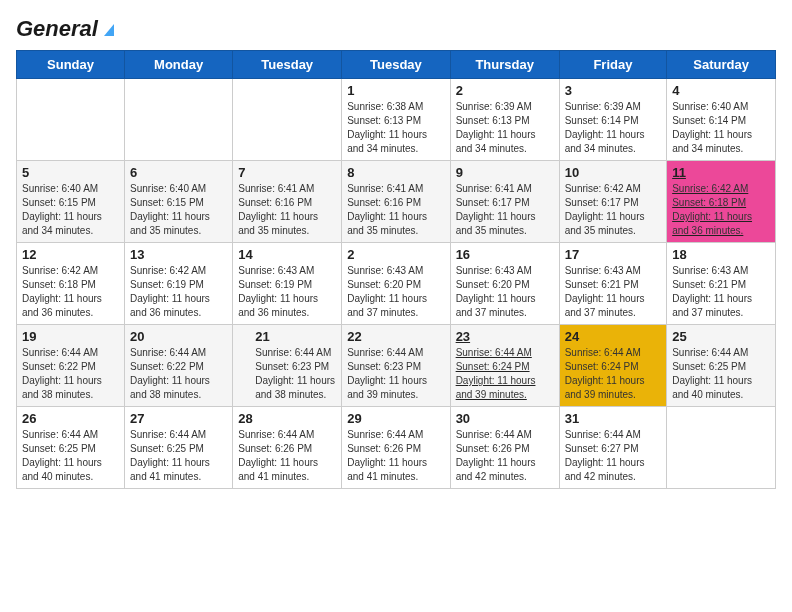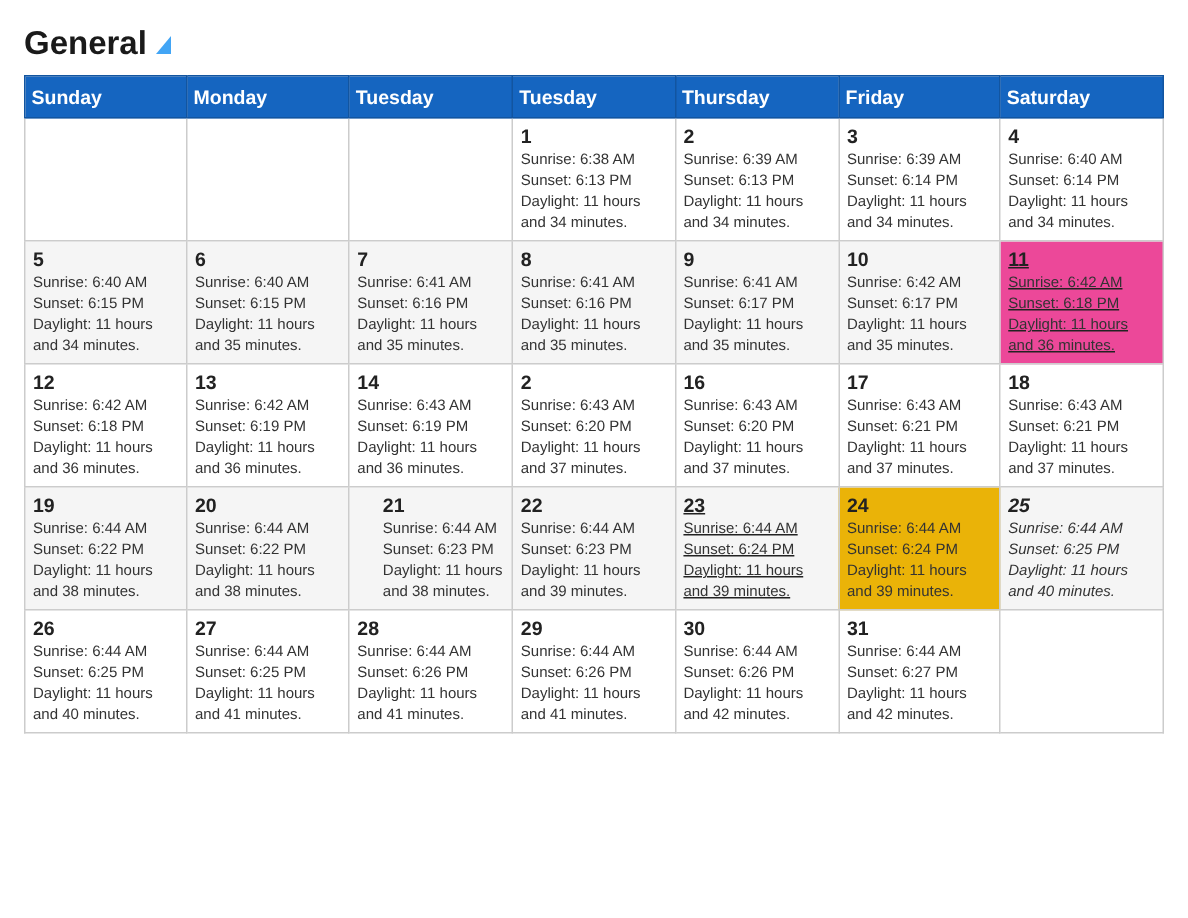--- a/index.html
+++ b/index.html
@@ -37,21 +37,21 @@
       width: 100%;
       border-collapse: collapse;
       border: 1px solid #ccc;
     }
     .calendar th {
       background: #1565c0;
       color: #fff;
       font-size: 13px;
       font-weight: bold;
       padding: 6px 4px;
-      text-align: left;
+      text-align: center;
       border: 1px solid #1255a0;
     }
     .calendar td {
       vertical-align: top;
       padding: 4px 5px;
       font-size: 10.5px;
       color: #222;
       border: 1px solid #ccc;
       width: 113px;
       min-height: 80px;
@@ -73,21 +73,21 @@
     .empty-cell {
       background: #fff !important;
     }
   </style>
 </head>
 <body>
 
 <div class="header">
   <div class="logo">
     <div style="display:flex; align-items:center;">
-      <span style="font-size:22px; font-weight:bold; color:#1a1a1a;">General</span>
+      <span style="font-size:22px; font-weight:bold; color:#1a1a1a;font-style:italic;">General</span>
       <svg width="18" height="18" viewBox="0 0 18 18" style="margin-left:2px;">
         <polygon points="4,16 14,16 14,4" fill="#42a5f5"></polygon>
       </svg>
     </div>
     <span style="font-size:22px; font-weight:bold; color:#1565c0; margin-top:-4px;"></span>
   </div>
   <div class="title-block">
     <div class="month-title"></div>
     <div class="location-title"></div>
   </div>
@@ -205,21 +205,21 @@
           <div class="day-info">Sunrise: 6:44 AM<br>Sunset: 6:23 PM<br>Daylight: 11 hours and 39 minutes.</div>
         </td>
         <td style="background: rgb(245, 245, 245); text-decoration: underline;">
           <div class="day-number">23</div>
           <div class="day-info">Sunrise: 6:44 AM<br>Sunset: 6:24 PM<br>Daylight: 11 hours and 39 minutes.</div>
         </td>
         <td style="background: #eab308;">
           <div class="day-number">24</div>
           <div class="day-info">Sunrise: 6:44 AM<br>Sunset: 6:24 PM<br>Daylight: 11 hours and 39 minutes.</div>
         </td>
-        <td style="background: rgb(245, 245, 245); font-style: italic;">
+        <td style="background: rgb(245, 245, 245);">
           <div class="day-number">25</div>
           <div class="day-info">Sunrise: 6:44 AM<br>Sunset: 6:25 PM<br>Daylight: 11 hours and 40 minutes.</div>
         </td>
       </tr>
       <tr>
         <td>
           <div class="day-number">26</div>
           <div class="day-info">Sunrise: 6:44 AM<br>Sunset: 6:25 PM<br>Daylight: 11 hours and 40 minutes.</div>
         </td>
         <td>

